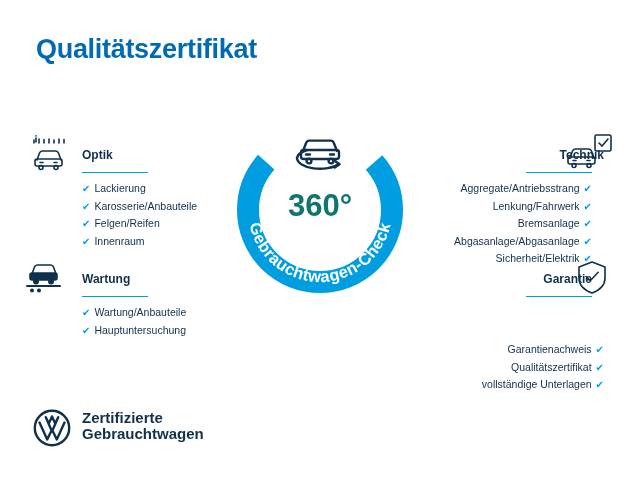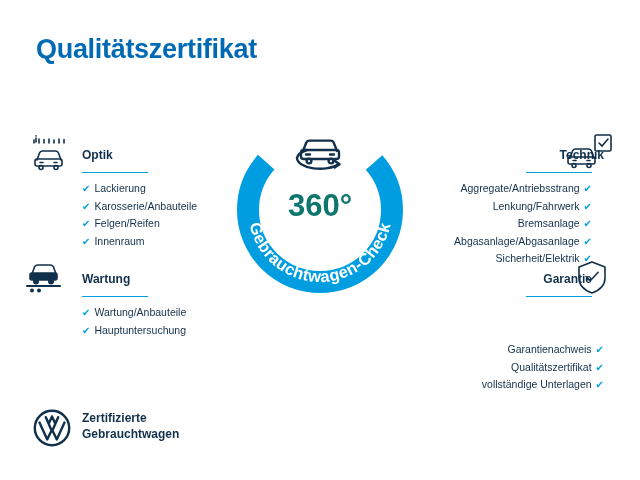--- a/index.html
+++ b/index.html
@@ -93,21 +93,21 @@
     color: #0f766e;
     padding-bottom: 8px;
     box-sizing: border-box;
   }
 
   
   .footer-text {
     position: absolute;
     left: 82px;
     top: 410px;
-    font-size: 12px;
+    font-size: 15px;
     font-weight: bold;
     color: #11304b;
     line-height: 16px;
   }
   .vw-logo {
     position: absolute;
     left: 33px;
     top: 409px;
   }
 </style>

